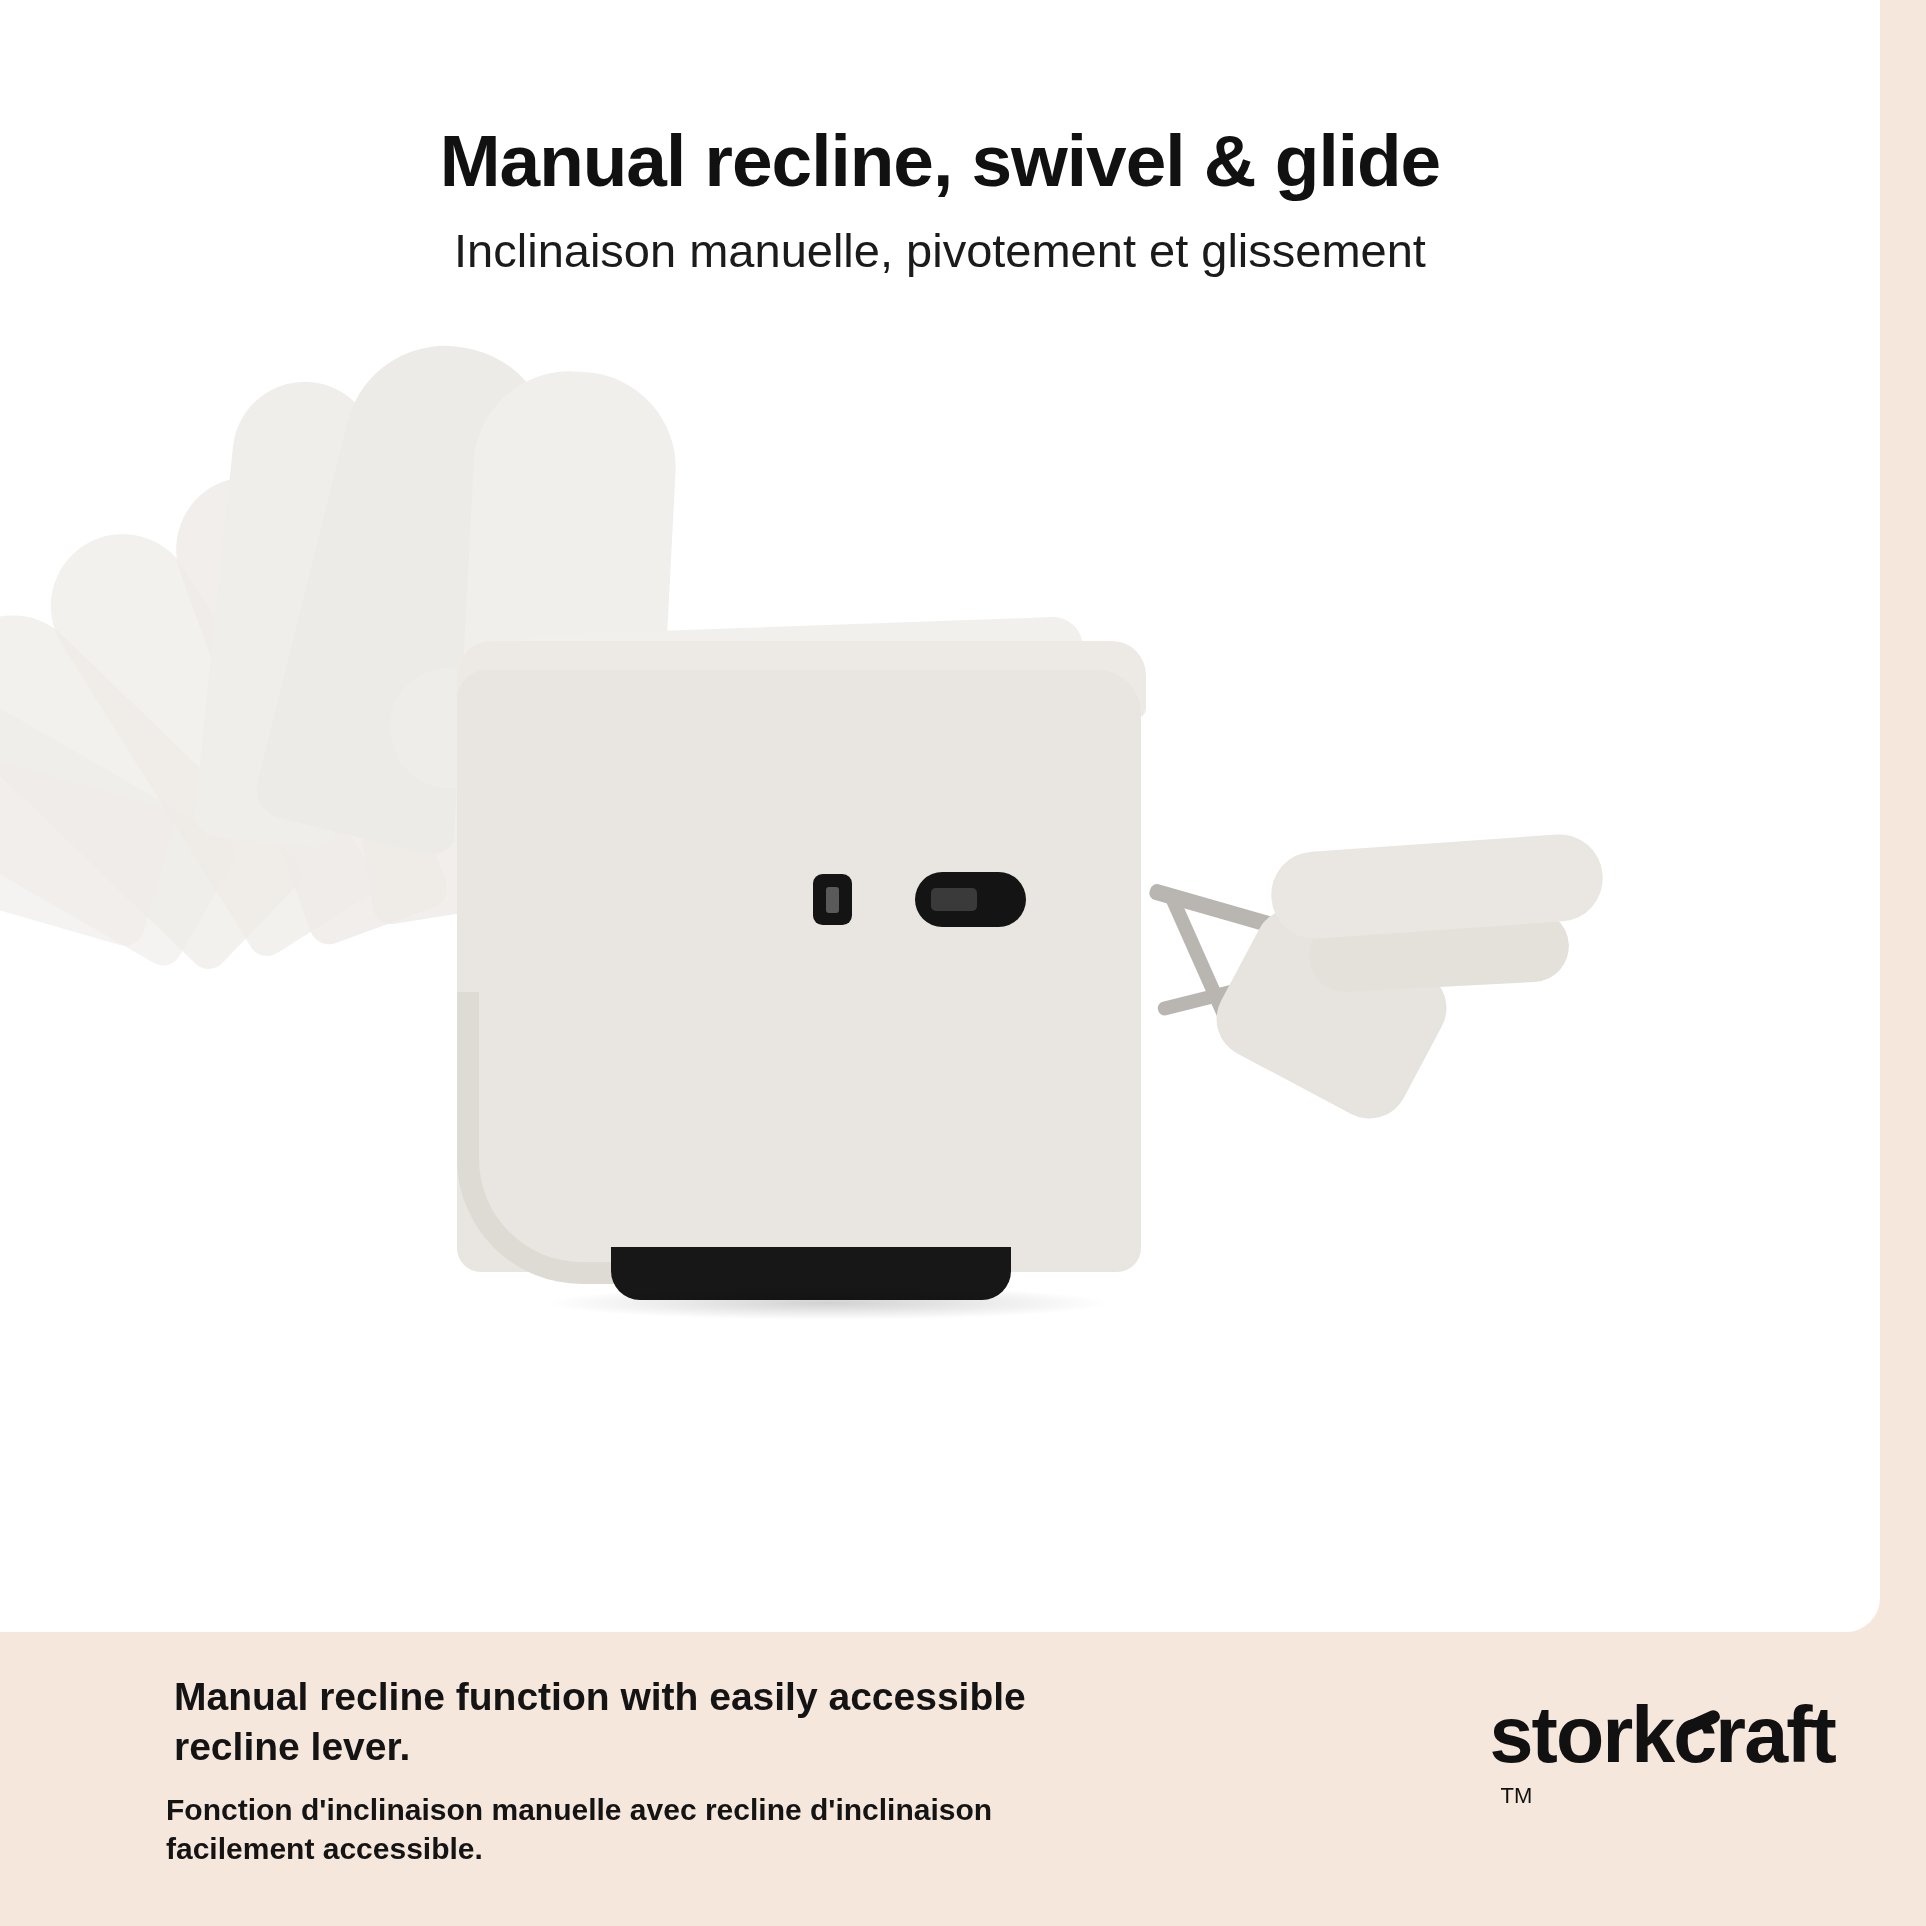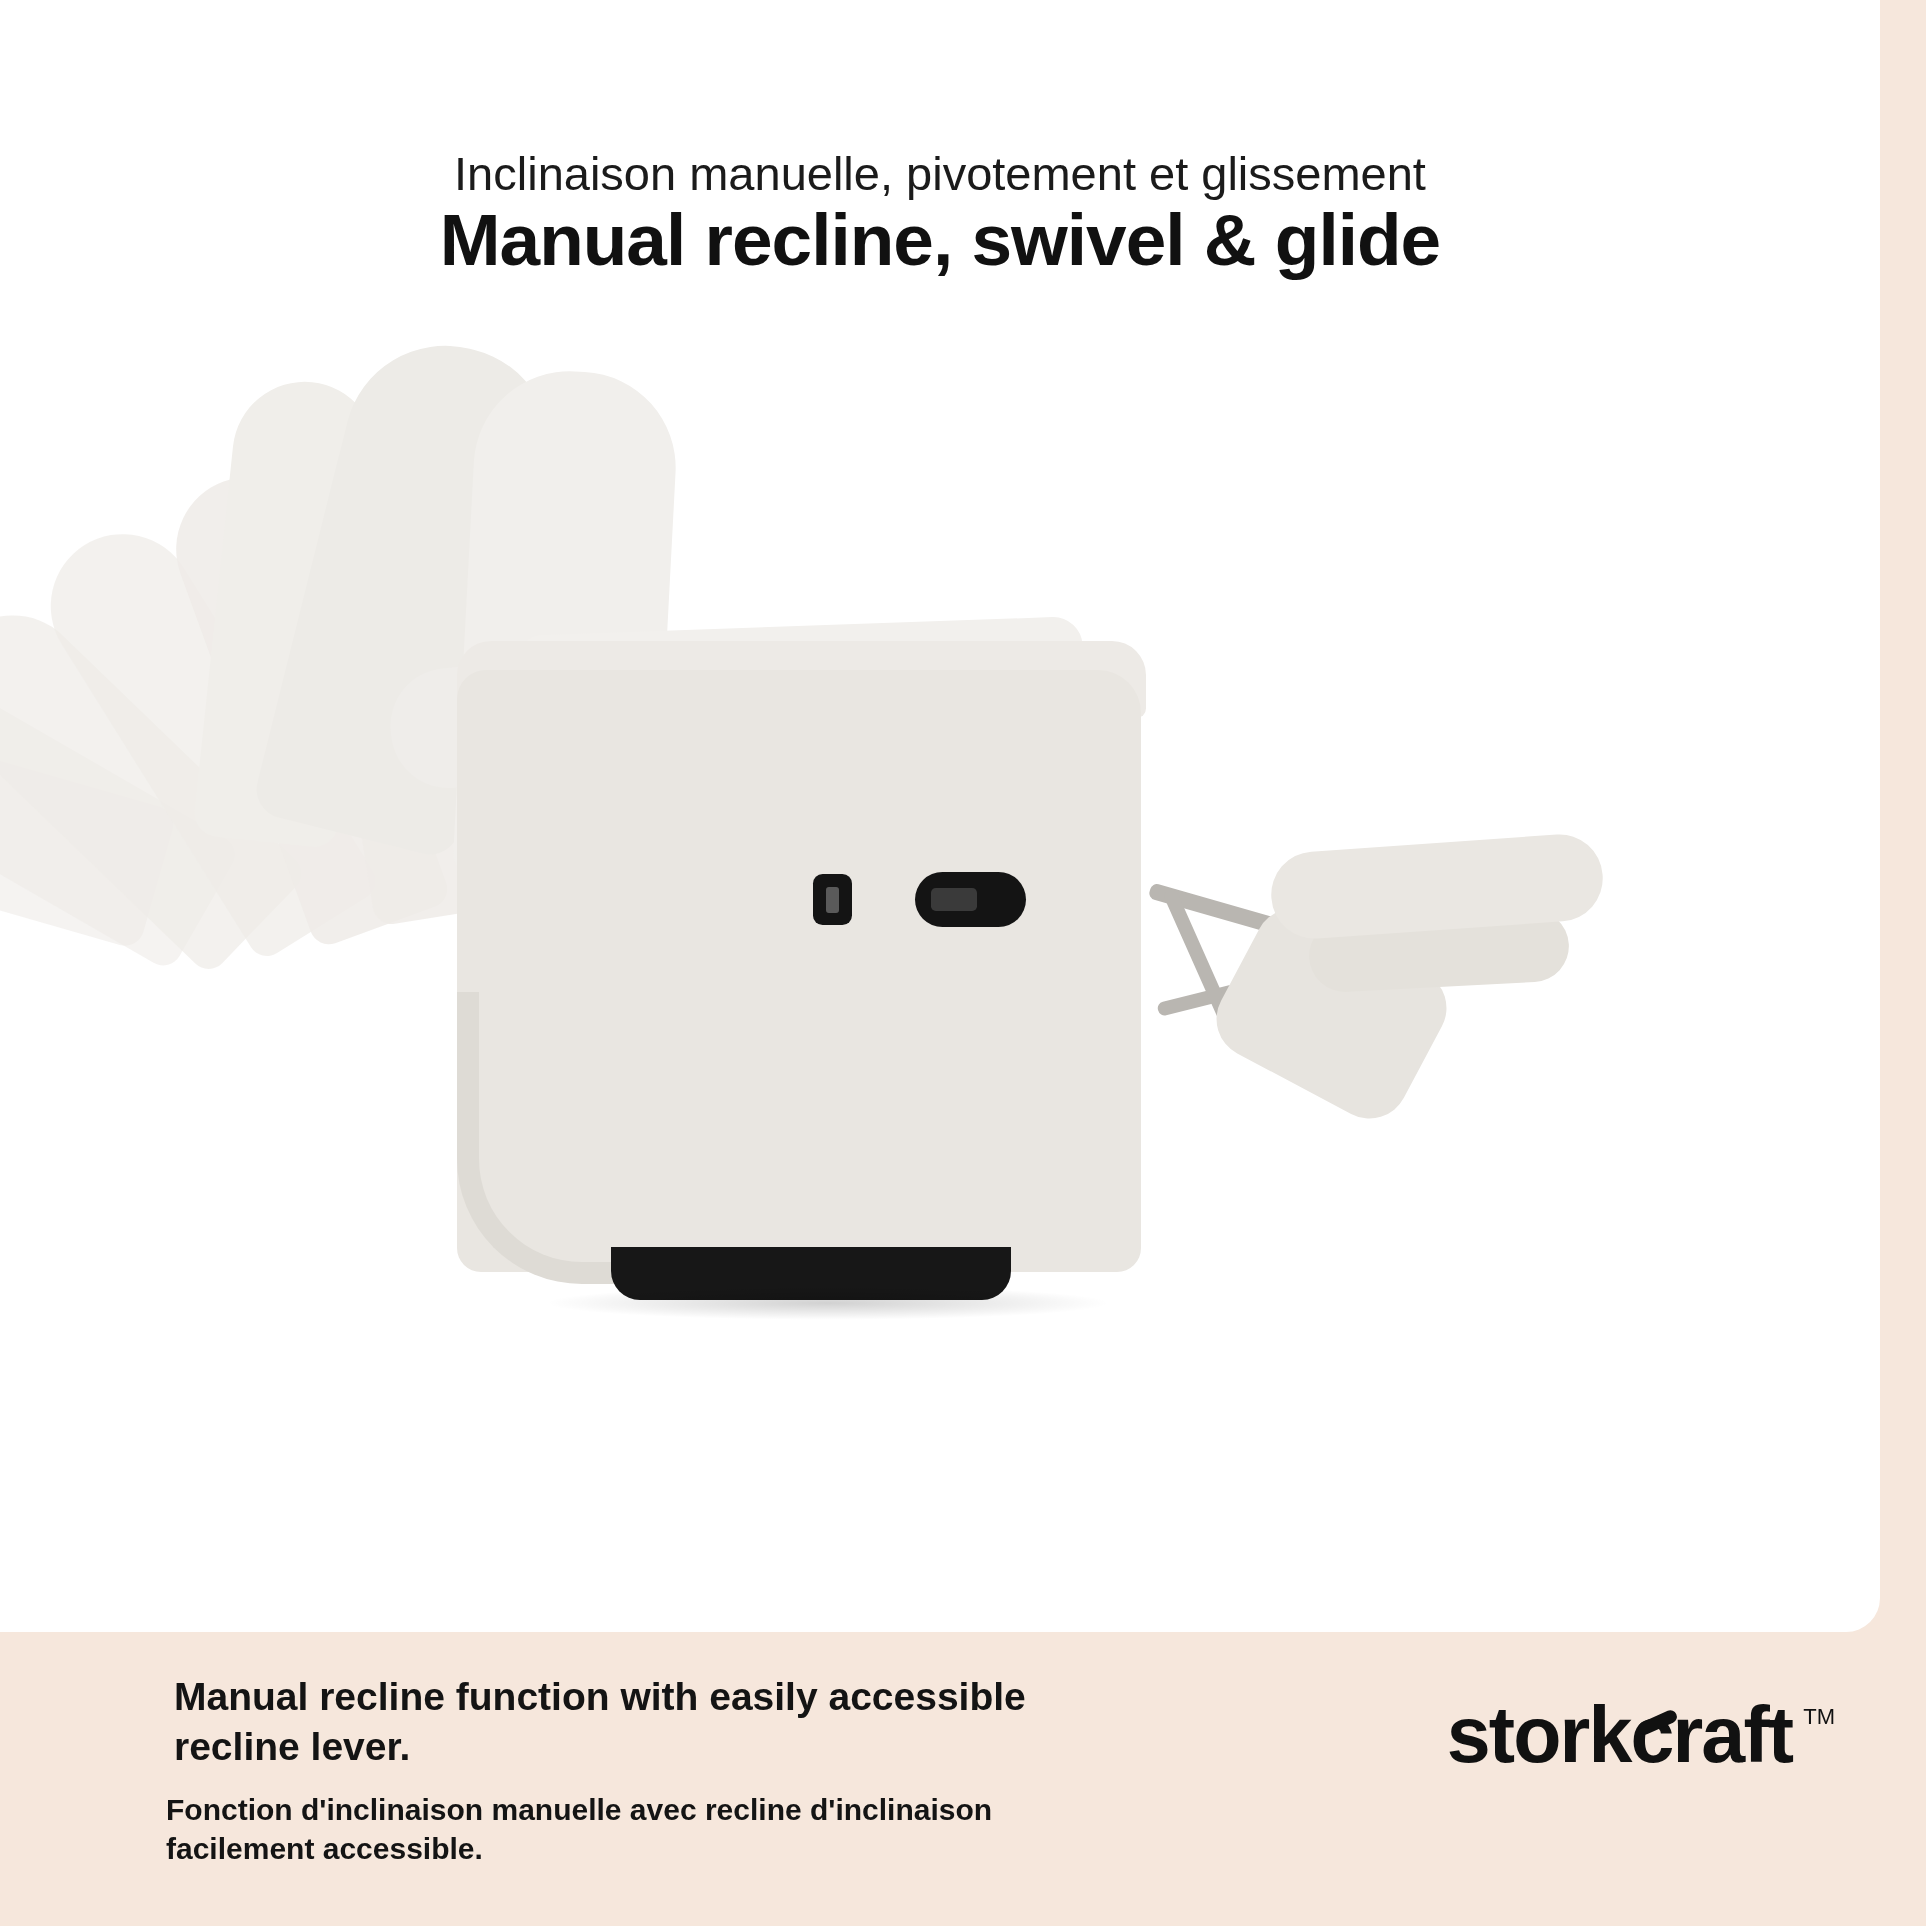--- a/index.html
+++ b/index.html
@@ -288,20 +288,21 @@
     margin-top: 18.3px;
   }
 
   
   #logo-block {
     position: absolute;
     right: 91px;
     top: 1695px;
     display: flex;
     align-items: flex-start;
+    flex-direction: column;
   }
   #logo-text {
     font-size: 79px;
     font-weight: 700;
     letter-spacing: -1.9px;
     color: #111111;
     line-height: 1;
     position: relative;
   }
   #logo-swoosh {
@@ -323,22 +324,22 @@
   }
 </style>
 </head>
 <body>
 
 <div id="page">
 
   <div id="white-card"></div>
 
   <div id="heading-block">
+    <div id="title">Manual recline, swivel &amp; glide</div>
     <div id="subtitle">Inclinaison manuelle, pivotement et glissement</div>
-    <div id="title">Manual recline, swivel &amp; glide</div>
   </div>
 
   <div id="product-photo">
 
     <div class="ghost ghost-3" style="left:-34px; top:173px; width:144px; height:308px; border-radius:72px 72px 19px 19px; transform:rotate(-74deg); transform-origin:50% 100%;"></div>
     <div class="ghost ghost-3" style="left:14.4px; top:144px; width:144px; height:366px; border-radius:72px 72px 19px 19px; transform:rotate(-60deg); transform-origin:50% 100%;"></div>
     <div class="ghost ghost-2" style="left:67px; top:111px; width:144px; height:414px; border-radius:72px 72px 19px 19px; transform:rotate(-46deg); transform-origin:50% 100%;"></div>
     <div class="ghost ghost-2" style="left:130px; top:77px; width:144px; height:448px; border-radius:72px 72px 19px 19px; transform:rotate(-32deg); transform-origin:50% 100%;"></div>
     <div class="ghost" style="left:193px; top:53px; width:144px; height:472px; border-radius:72px 72px 19px 19px; transform:rotate(-20deg); transform-origin:50% 100%;"></div>
     <div class="ghost" style="left:255px; top:29px; width:149px; height:486px; border-radius:72px 72px 19px 19px; transform:rotate(-9deg); transform-origin:50% 100%;"></div>

